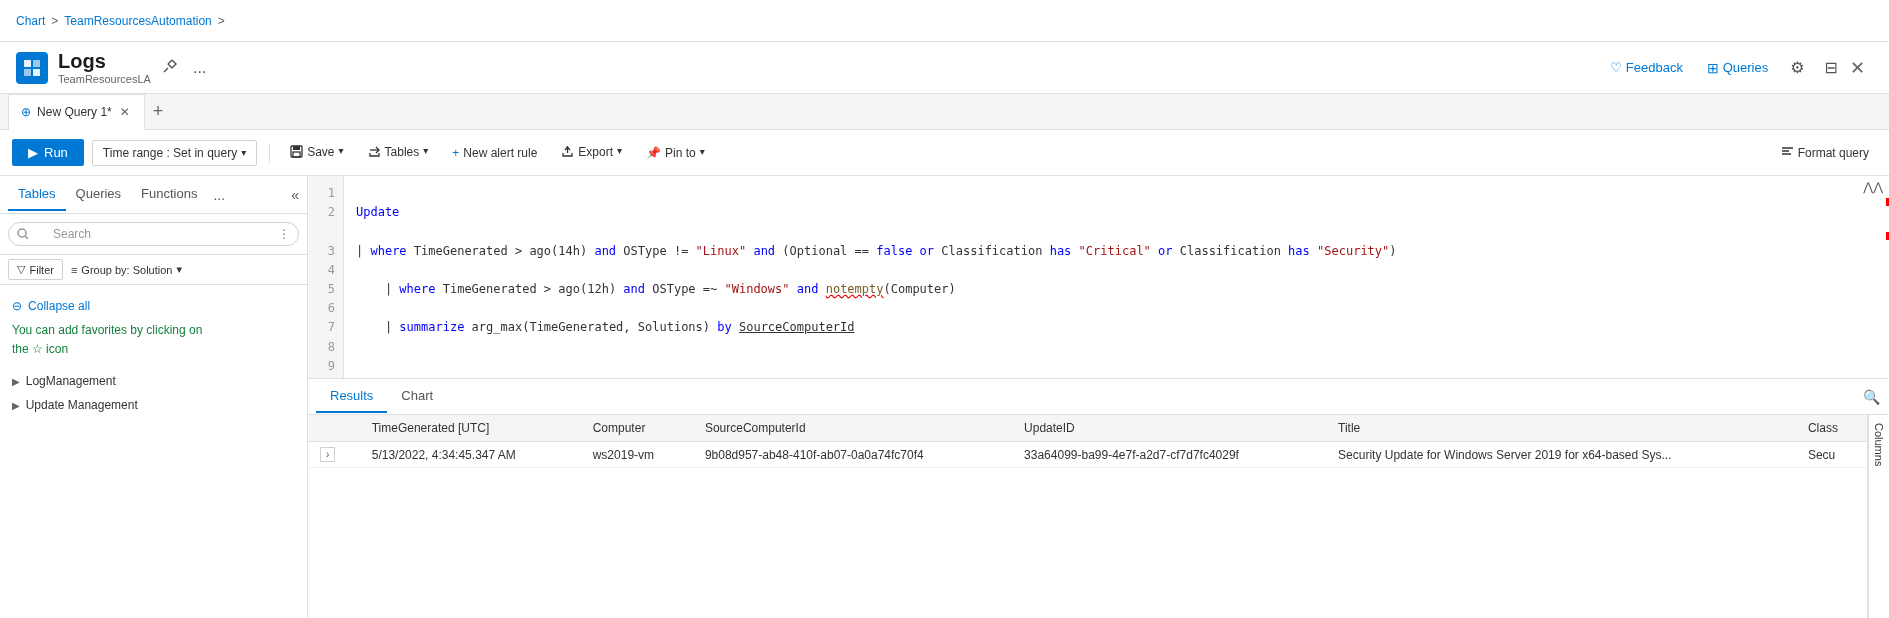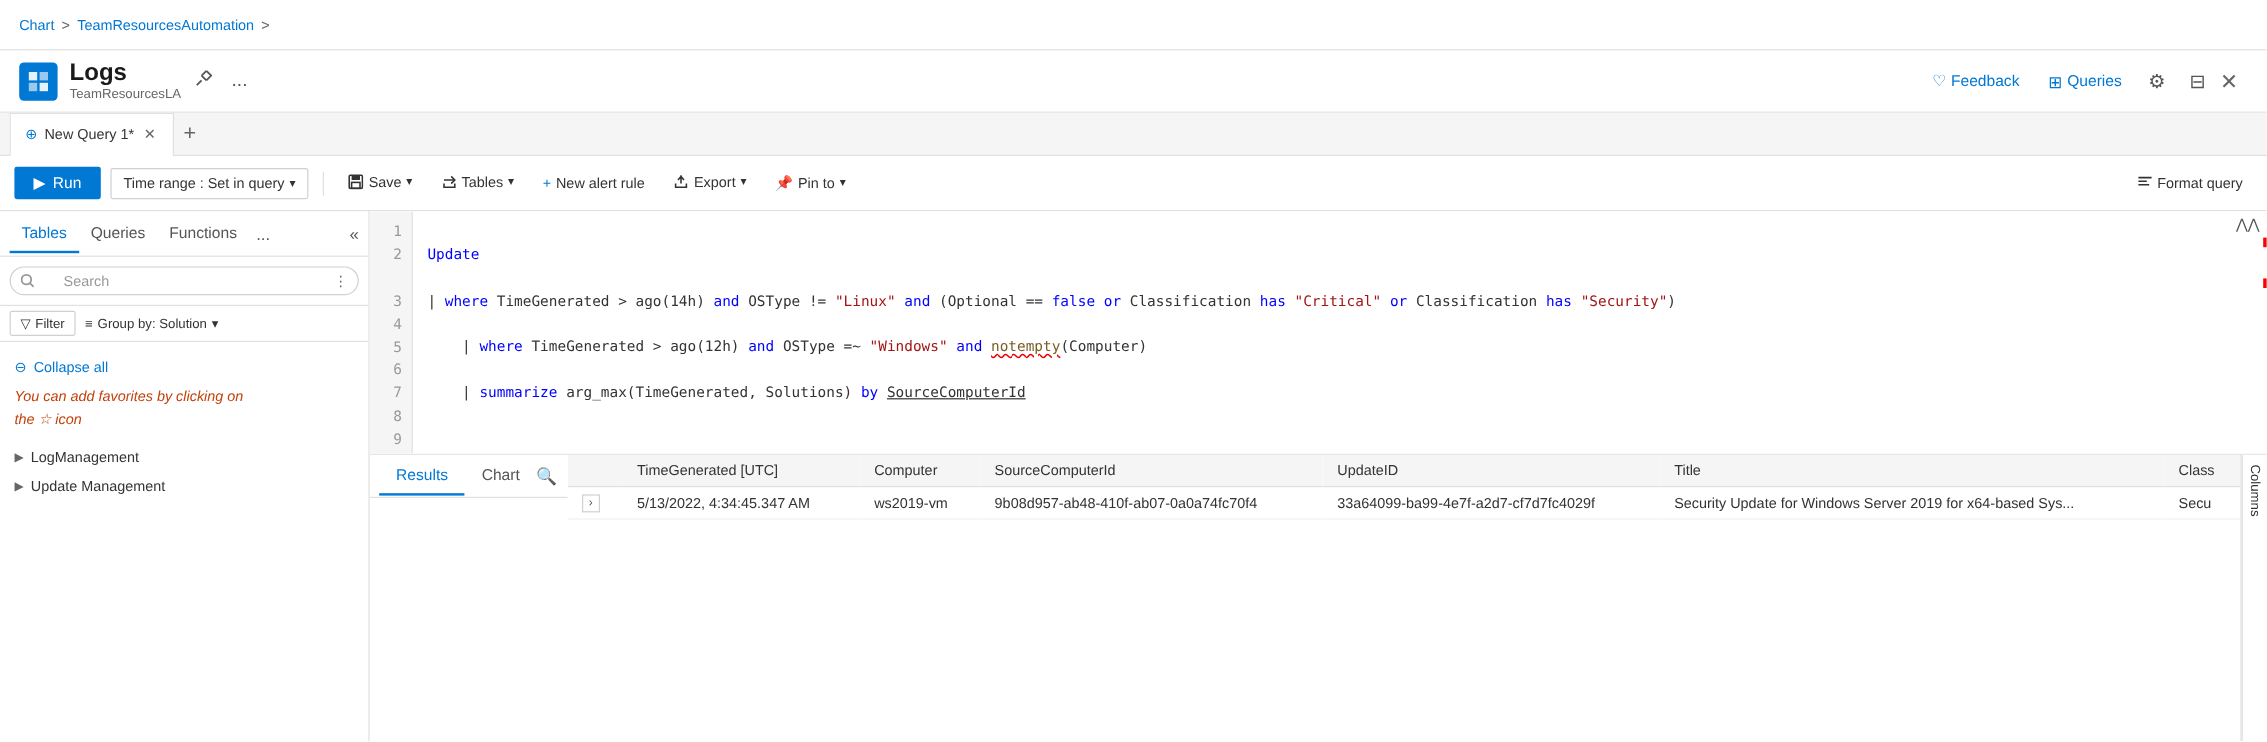--- a/index.html
+++ b/index.html
@@ -72,21 +72,21 @@
     .editor-container { display: flex; flex: 1; overflow: hidden; background: #fff; }
     .line-numbers { background: #f5f5f5; border-right: 1px solid #e0e0e0; padding: 8px 8px; min-width: 36px; text-align: right; font-family: 'Consolas', monospace; font-size: 12px; color: #999; line-height: 1.6; user-select: none; }
     .code-content { flex: 1; padding: 8px 12px; overflow: auto; font-family: 'Consolas', monospace; font-size: 12px; line-height: 1.6; white-space: pre; }
     .code-line { display: block; }
     .kw { color: #0000ff; }
     .str { color: #a31515; }
     .fn { color: #795e26; }
     .op { color: #333; }
 
     
-    .results-panel { border-top: 1px solid #e0e0e0; display: flex; flex-direction: row; height: 240px; }
+    .results-panel { border-top: 1px solid #e0e0e0; display: flex; flex-direction: column; height: 240px; }
     .results-tabs { display: flex; align-items: center; padding: 0 8px; border-bottom: 1px solid #e0e0e0; height: 36px; gap: 0; }
     .results-tab { padding: 8px 14px; font-size: 13px; cursor: pointer; color: #555; border-bottom: 2px solid transparent; }
     .results-tab.active { color: #0078d4; border-bottom: 2px solid #0078d4; font-weight: 500; }
     .results-search-btn { margin-left: auto; background: none; border: none; cursor: pointer; color: #555; font-size: 14px; }
 
     .results-table { flex: 1; overflow: auto; }
     table { width: 100%; border-collapse: collapse; font-size: 12px; }
     th { background: #f5f5f5; border-bottom: 1px solid #e0e0e0; padding: 6px 12px; text-align: left; font-weight: 500; color: #333; white-space: nowrap; position: sticky; top: 0; }
     td { padding: 5px 12px; border-bottom: 1px solid #f0f0f0; color: #333; white-space: nowrap; }
     .row-expander { background: none; border: 1px solid #d0d0d0; cursor: pointer; font-size: 10px; padding: 1px 5px; color: #555; }
@@ -262,21 +262,21 @@
         <span>▾</span>
       </button>
     </div>
 
     <div class="sidebar-content">
       <button class="collapse-all-btn">
         <span>⊖</span>
         <span>Collapse all</span>
       </button>
 
-      <div style="padding: 2px 12px 10px; font-size:12px; color:#c2410c; line-height:1.6;font-style:italic;">
+      <div style="padding: 2px 12px 10px; font-size:12px; color:#15803d; line-height:1.6;">
         <span>You can add favorites by clicking on</span><br>
         <span>the ☆ icon</span>
       </div>
 
       <div class="sidebar-tree-item">
         <span class="arrow">▶</span>
         <span>LogManagement</span>
       </div>
       <div class="sidebar-tree-item">
         <span class="arrow">▶</span>

